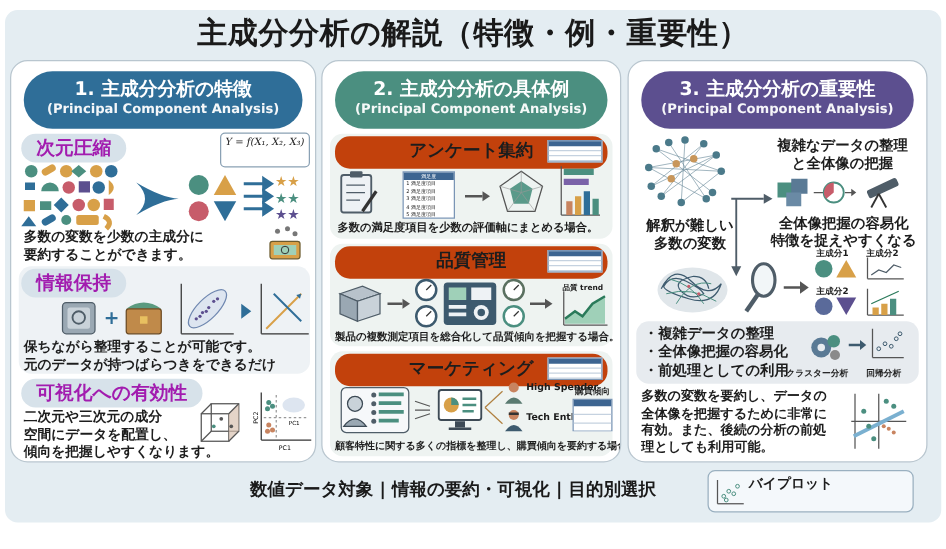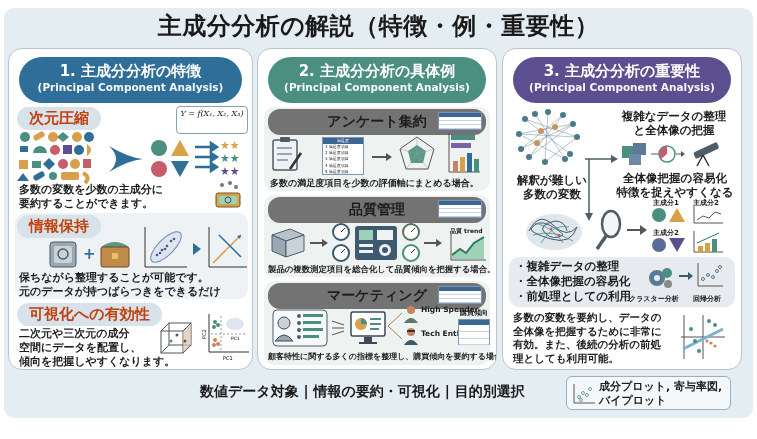--- a/index.html
+++ b/index.html
@@ -30,32 +30,32 @@
     border-radius: 23px; color: #ffffff; text-align: center;
   }
   .col-header .h1 { font-size: 15px; font-weight: bold; margin-top: 5px; line-height: 18px; }
   .col-header .h2 { font-size: 10.5px; font-weight: bold; line-height: 14px; opacity: 0.95; }
   .hdr-blue { background: #2f6e98; }
   .hdr-teal { background: #4b8f80; }
   .hdr-purple { background: #5c4f8f; }
 
   .pill {
     position: absolute; background: #d7e2ea; border-radius: 14px;
-    font-size: 15px; font-weight: bold; padding: 2px 12px; color: #c2410c;
+    font-size: 15px; font-weight: bold; padding: 2px 12px; color: #a21caf;
   }
   .txt { position: absolute; font-size: 11px; font-weight: bold; line-height: 14px; color: #1d1d1d; }
   .txt-sm { position: absolute; font-size: 9px; font-weight: bold; line-height: 12px; color: #1d1d1d; white-space: nowrap; }
 
   .softbox { position: absolute; background: #eef2f5; border-radius: 10px; }
   .section-box {
     position: absolute; left: 6px; right: 6px; background: #eef3f1; border-radius: 10px;
   }
   .section-title {
     position: absolute; left: 4px; right: 4px; top: 2px; height: 26px;
-    background: #737373; border-radius: 12px;
+    background: #c2410c; border-radius: 12px;
     text-align: center; font-size: 14px; font-weight: bold; line-height: 24px;
   }
   .minitable { position: absolute; width: 44px; height: 18px; border: 1px solid #7a95b5; background: #fff; }
   .minitable .mh { height: 4px; background: #3d6591; }
   .minitable .mr { height: 4px; border-bottom: 1px solid #c5d2e0; }
 
   .formula {
     position: absolute; left: 167px; top: 57px; width: 72px; height: 28px;
     border: 1px solid #8aa1b4; border-radius: 4px; background: #fff;
     font-family: "DejaVu Serif", serif; font-style: italic; font-size: 8px; line-height: 13px; text-align: center;
@@ -599,16 +599,15 @@
       <line x1="1" y1="19" x2="22" y2="19" stroke="#555"></line>
     <g fill="none" stroke="#4b8f80" stroke-width="0.8">
         <circle cx="6" cy="13" r="1.5"></circle>
         <circle cx="10" cy="9" r="1.5"></circle>
         <circle cx="14" cy="11" r="1.5"></circle>
         <circle cx="17" cy="5" r="1.5"></circle>
         <circle cx="8" cy="16" r="1.5"></circle>
       </g>
   </svg>
   <div class="fb-text">
-    <div>成分プロット, 寄与率図,</div>
       <div>バイプロット</div>
   </div>
 </div>
 
 </body></html>

